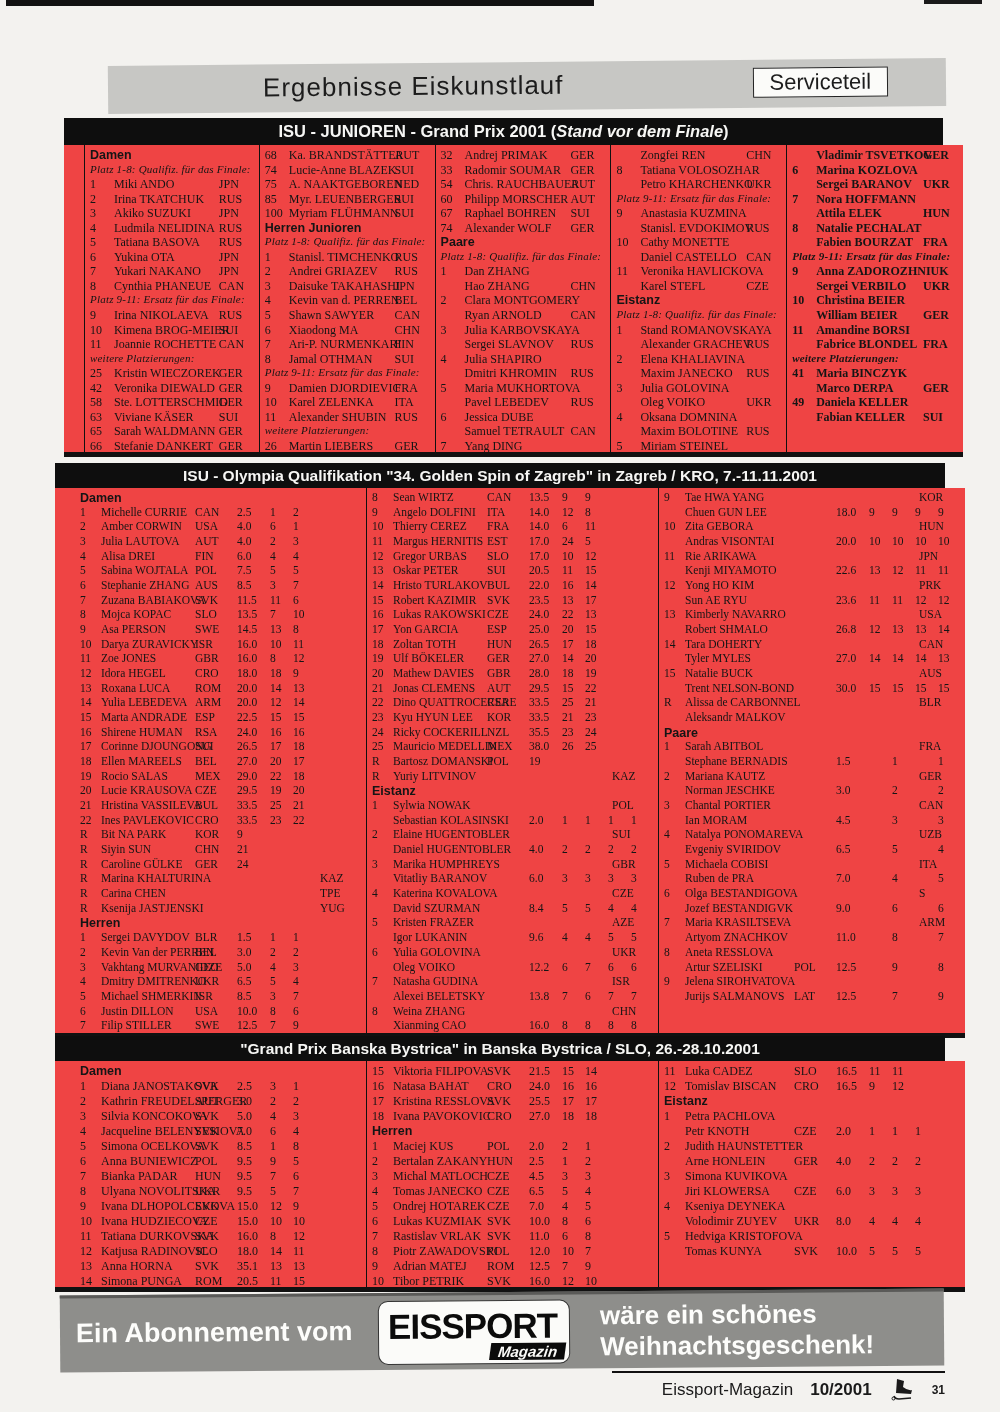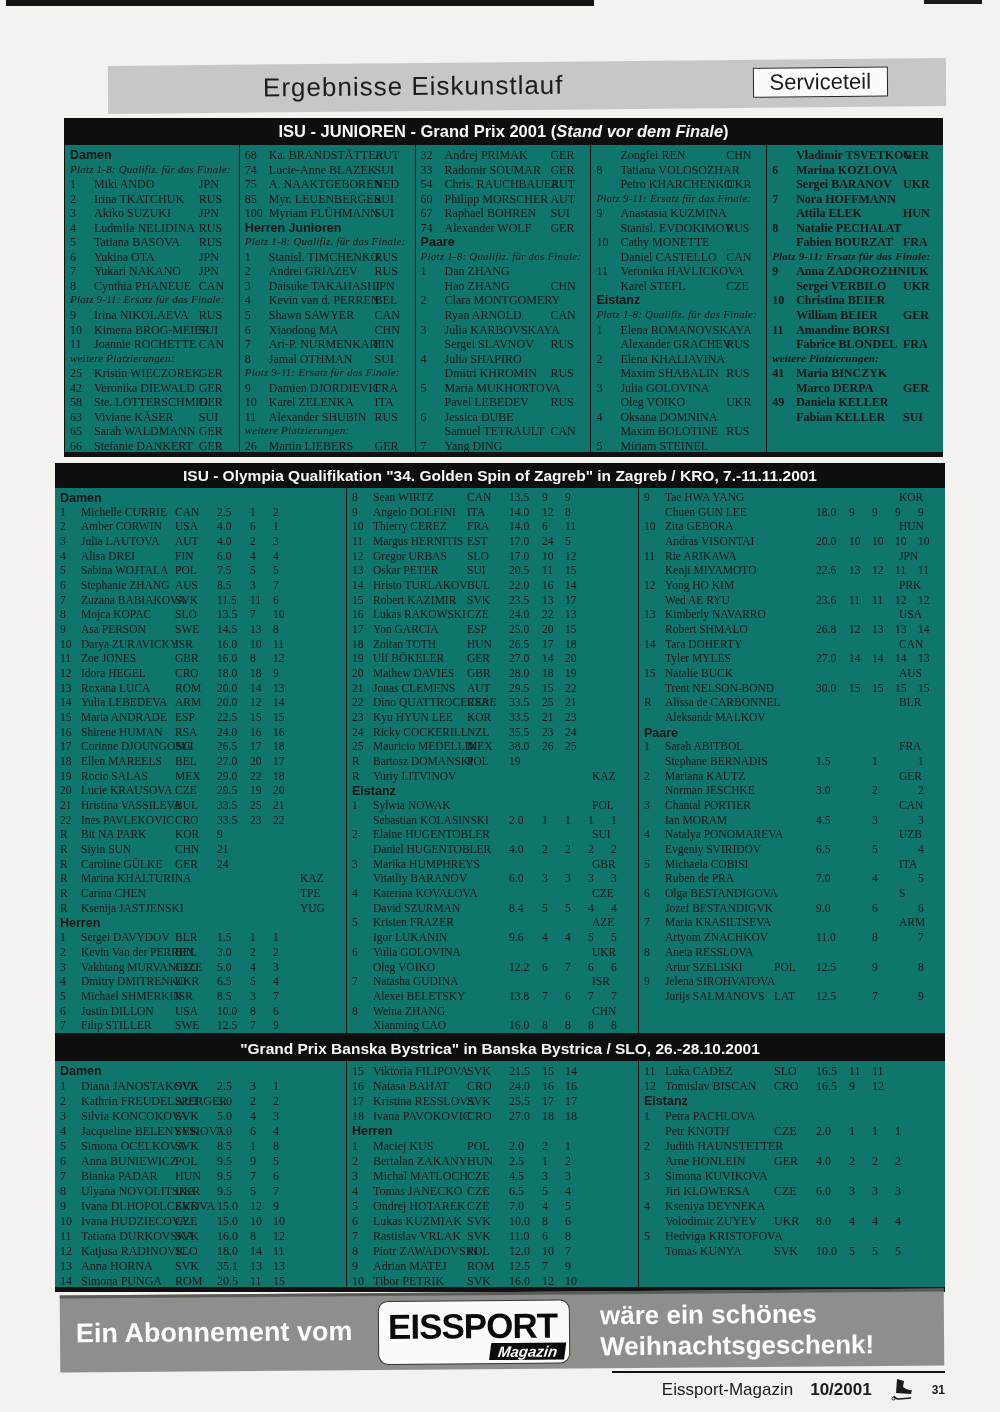--- a/index.html
+++ b/index.html
@@ -7,21 +7,21 @@
   .abs{position:absolute;}
   .topline1{left:6px;top:0;width:588px;height:6px;background:#121212;}
   .topline2{left:924px;top:0;width:58px;height:4px;background:#1a1a1a;}
   .hdr{left:108px;top:62px;width:838px;height:48px;background:#c7c7c4;transform:rotate(-0.55deg);}
   .hdr-title{position:absolute;left:155px;top:8px;font-family:"Liberation Sans",sans-serif;font-size:26px;color:#1c1c1c;letter-spacing:1px;}
   .hdr-badge{position:absolute;right:58px;top:8px;background:#fbfbf9;border:1px solid #222;padding:1px 16px;font-family:"Liberation Sans",sans-serif;font-size:22px;color:#1c1c1c;}
   .bar{background:#0e0e0e;color:#f6f6f4;font-family:"Liberation Sans",sans-serif;font-weight:bold;text-align:right;display:flex;align-items:center;justify-content:center;}
   .s1bar{left:64px;top:118px;width:879px;height:27px;font-size:16.5px;}
   .s2bar{left:55px;top:463px;width:890px;height:25px;font-size:15.5px;}
   .s3bar{left:55px;top:1036px;width:890px;height:25px;font-size:15.5px;}
-  .content{display:flex;border-bottom:5px solid #111;background:#0f766e;}
+  .content{display:flex;border-bottom:5px solid #111;background:#ef4444;padding-left:20px;}
   .sec1{left:64px;top:145px;width:879px;height:307px;}
   .sec2{left:55px;top:488px;width:890px;height:545px;}
   .sec3{left:55px;top:1061px;width:890px;height:226px;}
   .col{box-sizing:border-box;padding:3px 4px 0 5px;overflow:hidden;}
   .sec1 .col{width:20%;border-right:1px solid #111;}
   .sec1 .col:first-child{border-left:1px solid #111;}
   .sec1 .col:last-child{border-right:none;font-weight:bold;}
   .sec2 .col,.sec3 .col{width:292px;border-right:1.5px solid #111;}
   .sec2 .col:last-child,.sec3 .col:last-child{width:306px;border-right:none;}
   .line{display:flex;align-items:baseline;white-space:nowrap;}
@@ -392,36 +392,36 @@
       </div>
       <div class="line">
         <span class="num"></span>
         <span class="name">Karel STEFL</span>
         <span class="nat">CZE</span>
       </div>
       <div class="ghead">Eistanz</div>
       <div class="subhead">Platz 1-8: Qualifiz. für das Finale:</div>
       <div class="line">
         <span class="num">1</span>
-        <span class="name">Elena ROMANOVSKAYA</span>
+        <span class="name">Stand ROMANOVSKAYA</span>
         <span class="nat"></span>
       </div>
       <div class="line">
         <span class="num"></span>
         <span class="name">Alexander GRACHEV</span>
         <span class="nat">RUS</span>
       </div>
       <div class="line">
         <span class="num">2</span>
         <span class="name">Elena KHALIAVINA</span>
         <span class="nat"></span>
       </div>
       <div class="line">
         <span class="num"></span>
-        <span class="name">Maxim SHABALIN</span>
+        <span class="name">Maxim JANECKO</span>
         <span class="nat">RUS</span>
       </div>
       <div class="line">
         <span class="num">3</span>
         <span class="name">Julia GOLOVINA</span>
         <span class="nat"></span>
       </div>
       <div class="line">
         <span class="num"></span>
         <span class="name">Oleg VOIKO</span>
@@ -1240,21 +1240,21 @@
         <span class="v">11</span>
         <span class="v">11</span>
       </div>
       <div class="line">
         <span class="num">12</span>
         <span class="name">Yong HO KIM</span>
         <span class="nat">PRK</span>
       </div>
       <div class="line">
         <span class="num"></span>
-        <span class="name">Wed AE RYU</span>
+        <span class="name">Sun AE RYU</span>
         <span class="nat"></span>
         <span class="v v1">23.6</span>
         <span class="v">11</span>
         <span class="v">11</span>
         <span class="v">12</span>
         <span class="v">12</span>
       </div>
       <div class="line">
         <span class="num">13</span>
         <span class="name">Kimberly NAVARRO</span>

